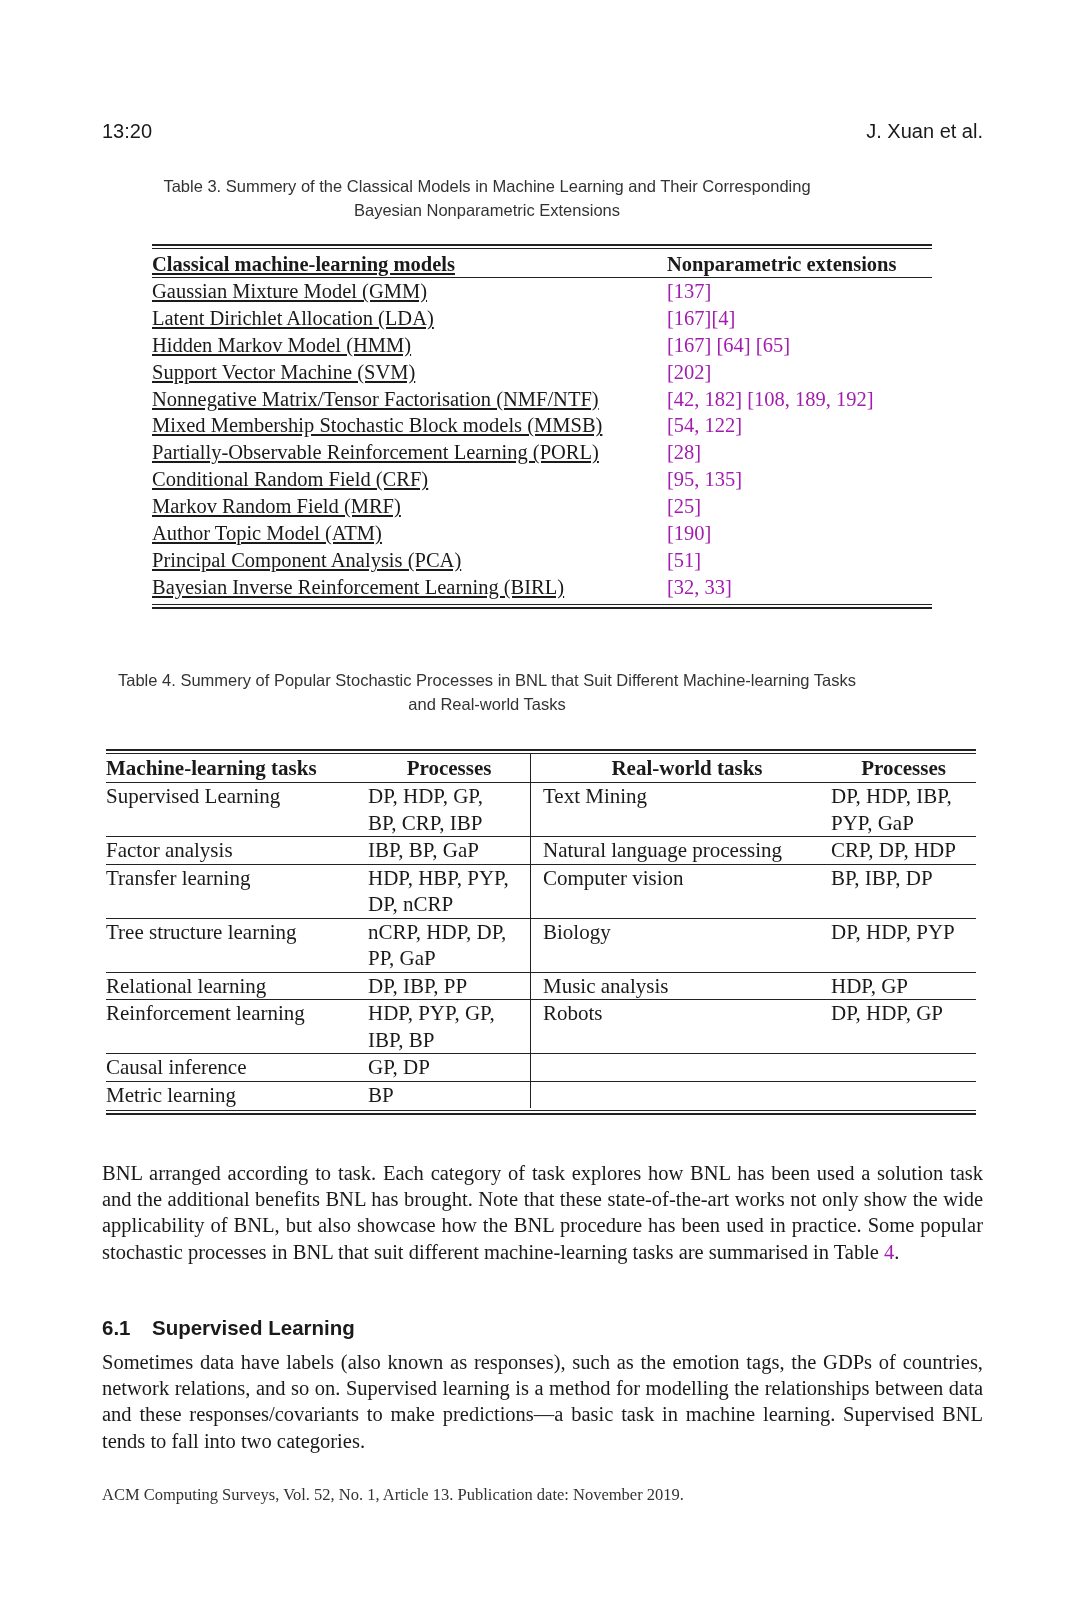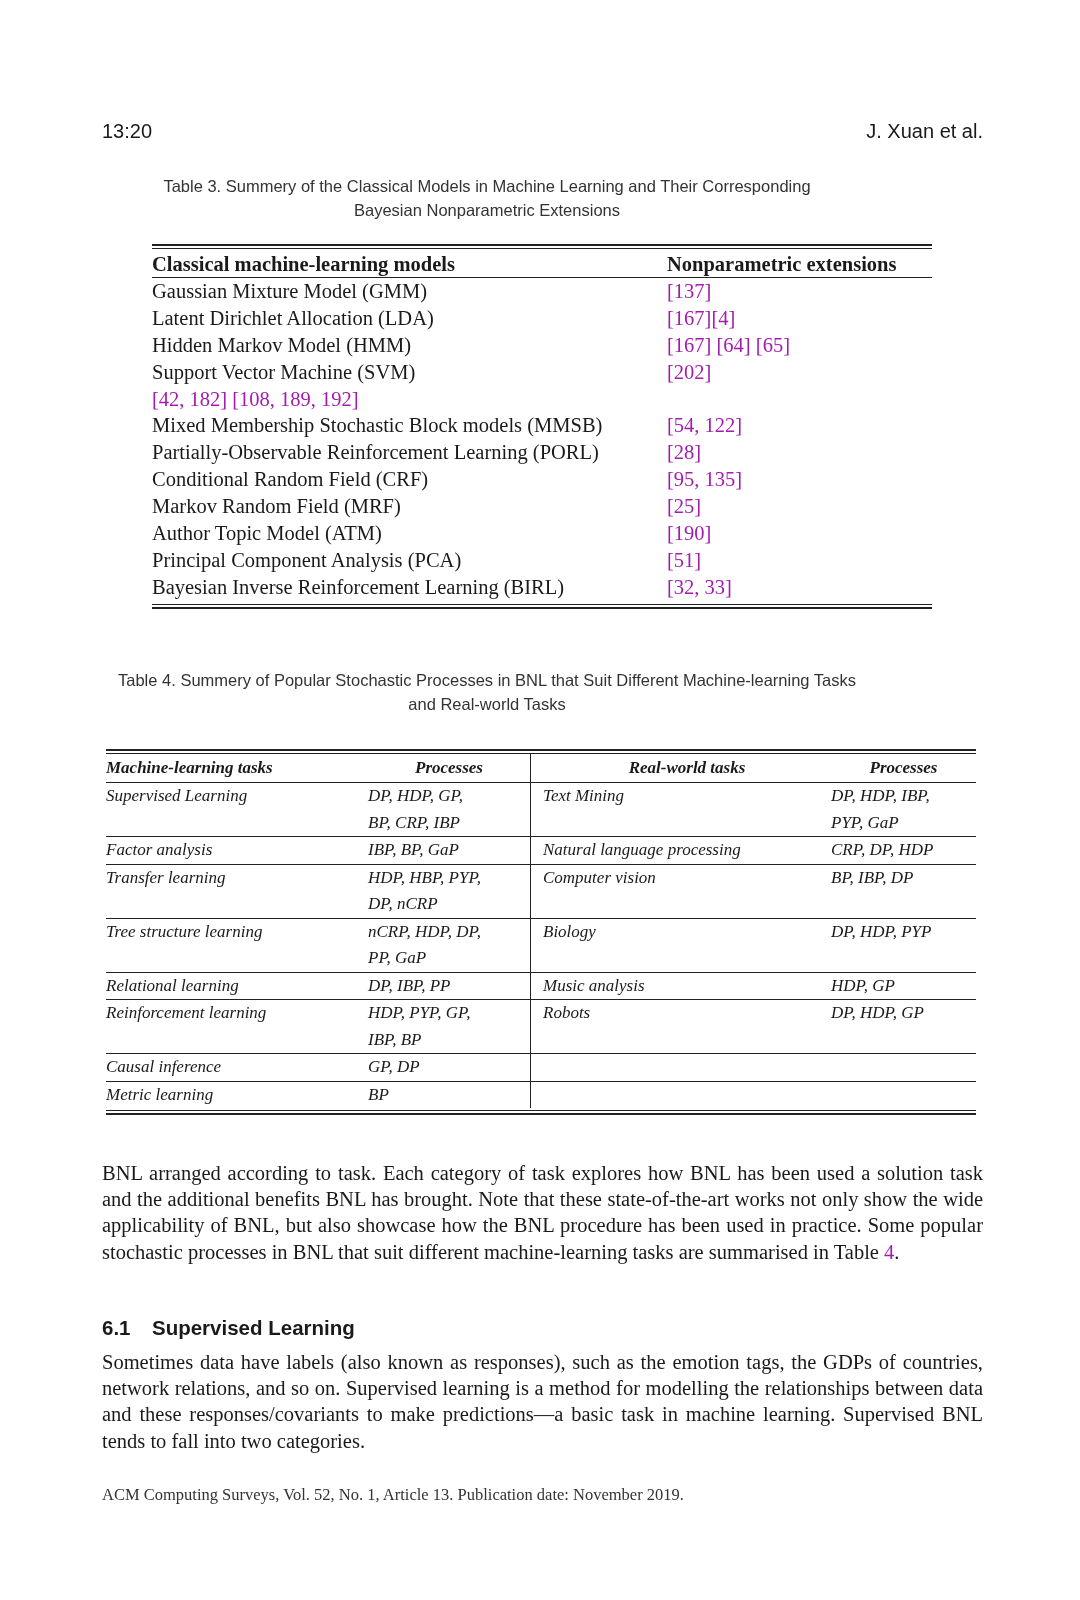--- a/index.html
+++ b/index.html
@@ -9,29 +9,29 @@
   .running-head { top: 120px; left: 102px; right: 97px; height: 28px; font-size: 20px; }
   .running-head .left { position: absolute; left: 0; top: 0; }
   .running-head .right { position: absolute; right: 0; top: 0; }
   .caption { left: 0; width: 974px; text-align: center; font-size: 16.5px; line-height: 24px; color: #333; }
   .link { color: #a21caf; }
 
   
   .t3 { left: 152px; top: 244px; width: 780px; }
   .t3 .rule-top { border-top: 2px solid #222; height: 2px; border-bottom: 1px solid #222; }
   .t3 .row { display: flex; height: 26.9px; line-height: 26.9px; font-size: 20.5px; white-space: nowrap; }
-  .t3 .c1 { width: 515px; }
+  .t3 .c1 { width: 515px; text-decoration: underline; }
   .t3 .c2 { flex: 1; }
   .t3 .hdr { font-weight: bold; border-bottom: 1.5px solid #222; height: 28px; line-height: 30px; }
   .t3 .rule-bot { border-top: 1.5px solid #222; height: 2px; border-bottom: 2px solid #222; margin-top: 3px; }
 
   
   .t4 { left: 106px; top: 749px; width: 870px; }
   .t4 .rule-top { border-top: 2px solid #222; height: 2px; border-bottom: 1px solid #222; }
-  .t4 table { border-collapse: collapse; width: 100%; font-size: 17px; font-style: italic; }
+  .t4 table { border-collapse: collapse; width: 100%; font-size: 21px; }
   .t4 td, .t4 th { padding: 0; vertical-align: top; line-height: 26.5px; text-align: left; white-space: nowrap; font-weight: normal; }
   .t4 th { font-weight: bold; text-align: center; line-height: 28px; }
   .t4 th.left { text-align: left; }
   .t4 .col1 { width: 262px; }
   .t4 .col2 { width: 162px; }
   .t4 .col3 { width: 288px; padding-left: 12px; border-left: 1.5px solid #222; }
   .t4 .col4 { }
   .t4 tr.brow td, .t4 tr.brow th { border-bottom: 1.5px solid #222; }
   .t4 .rule-bot { border-top: 1.5px solid #222; height: 2px; border-bottom: 2px solid #222; margin-top: 2px; }
 
@@ -69,20 +69,21 @@
     </div>
   <div class="row">
       <div class="c1">Hidden Markov Model (HMM)</div>
       <div class="c2 link">[167] [64] [65]</div>
     </div>
   <div class="row">
       <div class="c1">Support Vector Machine (SVM)</div>
       <div class="c2 link">[202]</div>
     </div>
   <div class="row">
+      <div class="c1">Nonnegative Matrix/Tensor Factorisation (NMF/NTF)</div>
       <div class="c2 link">[42, 182] [108, 189, 192]</div>
     </div>
   <div class="row">
       <div class="c1">Mixed Membership Stochastic Block models (MMSB)</div>
       <div class="c2 link">[54, 122]</div>
     </div>
   <div class="row">
       <div class="c1">Partially-Observable Reinforcement Learning (PORL)</div>
       <div class="c2 link">[28]</div>
     </div>

